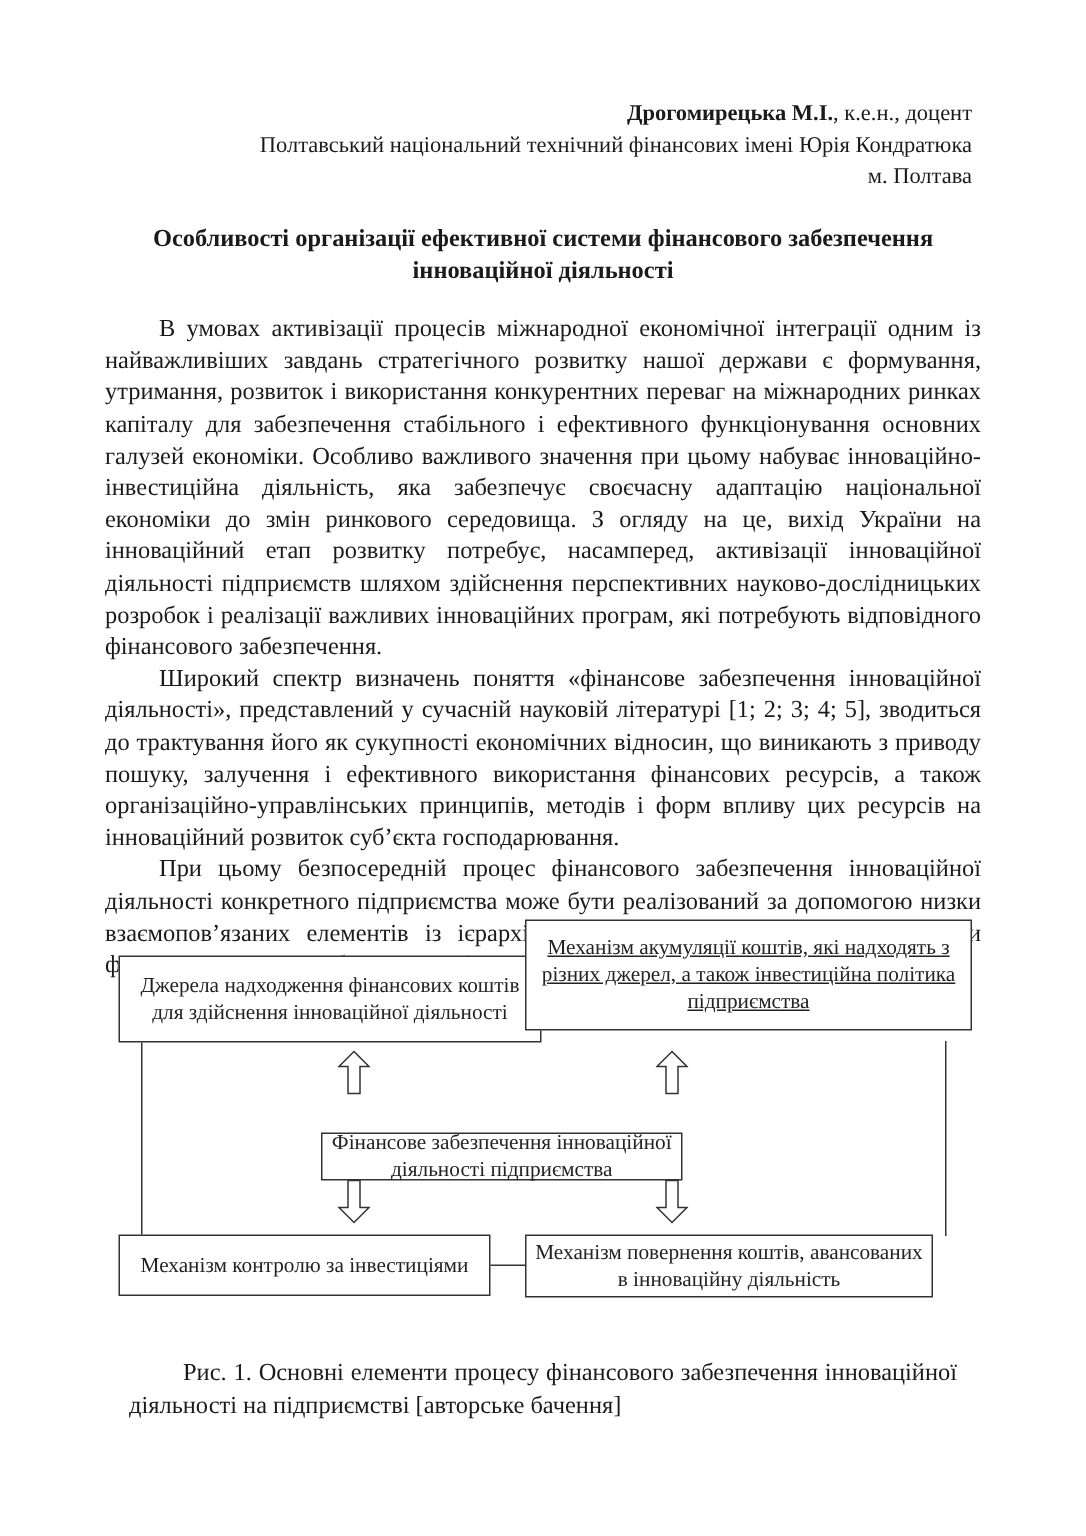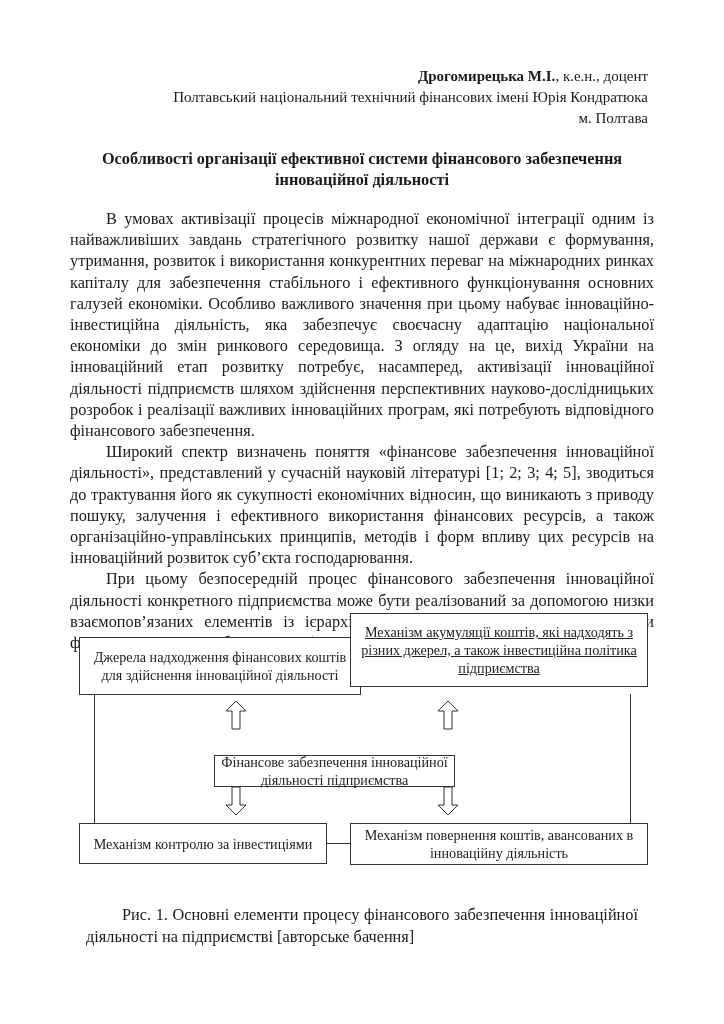--- a/index.html
+++ b/index.html
@@ -55,21 +55,21 @@
   </div>
   <div class="box" style="left:350px; top:613px; width:298px; height:74px;text-decoration:underline;">
     <span>Механізм акумуляції коштів, які надходять з різних джерел, а також інвестиційна політика підприємства</span>
   </div>
   <div class="box" style="left:214px; top:735px; width:241px; height:32px;margin-top:20px;">
     <span>Фінансове забезпечення інноваційної діяльності підприємства</span>
   </div>
   <div class="box" style="left:79px; top:823px; width:248px; height:41px;">
     <span>Механізм контролю за інвестиціями</span>
   </div>
-  <div class="box" style="left:350px; top:823px; width:298px; height:42px;align-items:center;">
+  <div class="box" style="left:350px; top:823px; width:272px; height:42px;align-items:center;">
     <span>Механізм повернення коштів, авансованих в інноваційну діяльність</span>
   </div>
 
   <svg class="arrow" style="left:225px; top:700px;" width="22" height="30" viewBox="0 0 22 30">
     <polygon points="11,1 21,11 15,11 15,29 7,29 7,11 1,11" fill="#fff" stroke="#333" stroke-width="1"></polygon>
   </svg>
   <svg class="arrow" style="left:437px; top:700px;" width="22" height="30" viewBox="0 0 22 30">
     <polygon points="11,1 21,11 15,11 15,29 7,29 7,11 1,11" fill="#fff" stroke="#333" stroke-width="1"></polygon>
   </svg>
   <svg class="arrow" style="left:225px; top:786px;" width="22" height="30" viewBox="0 0 22 30">

